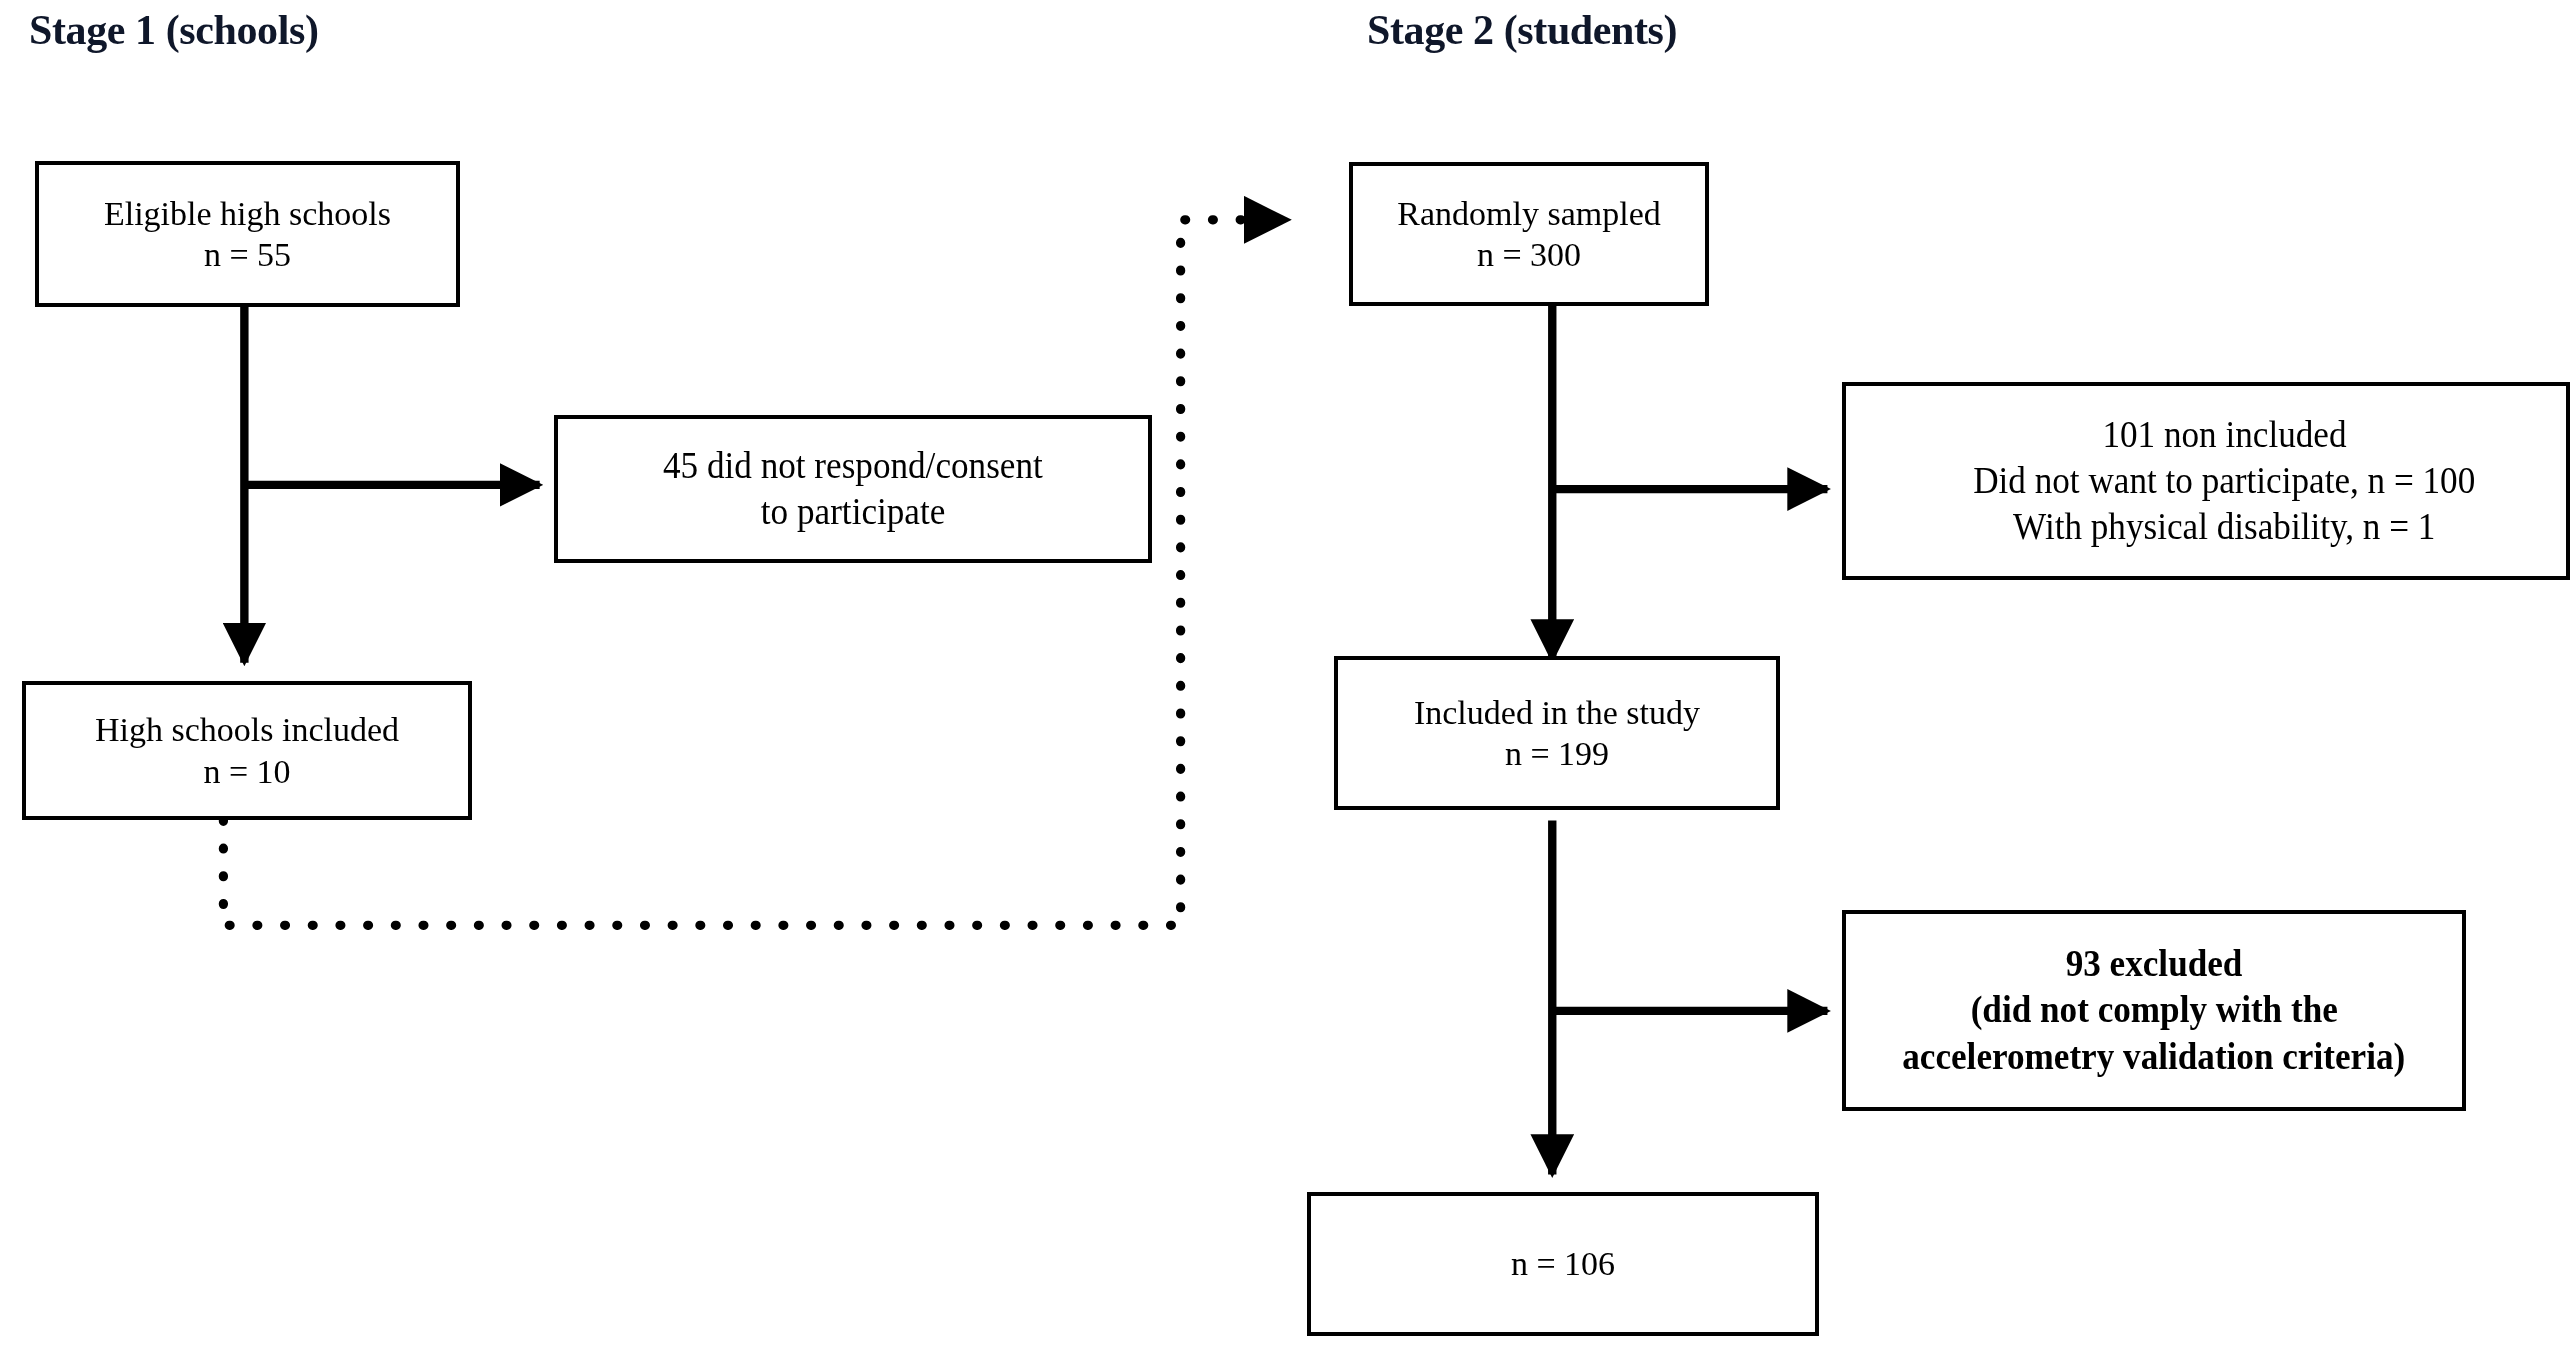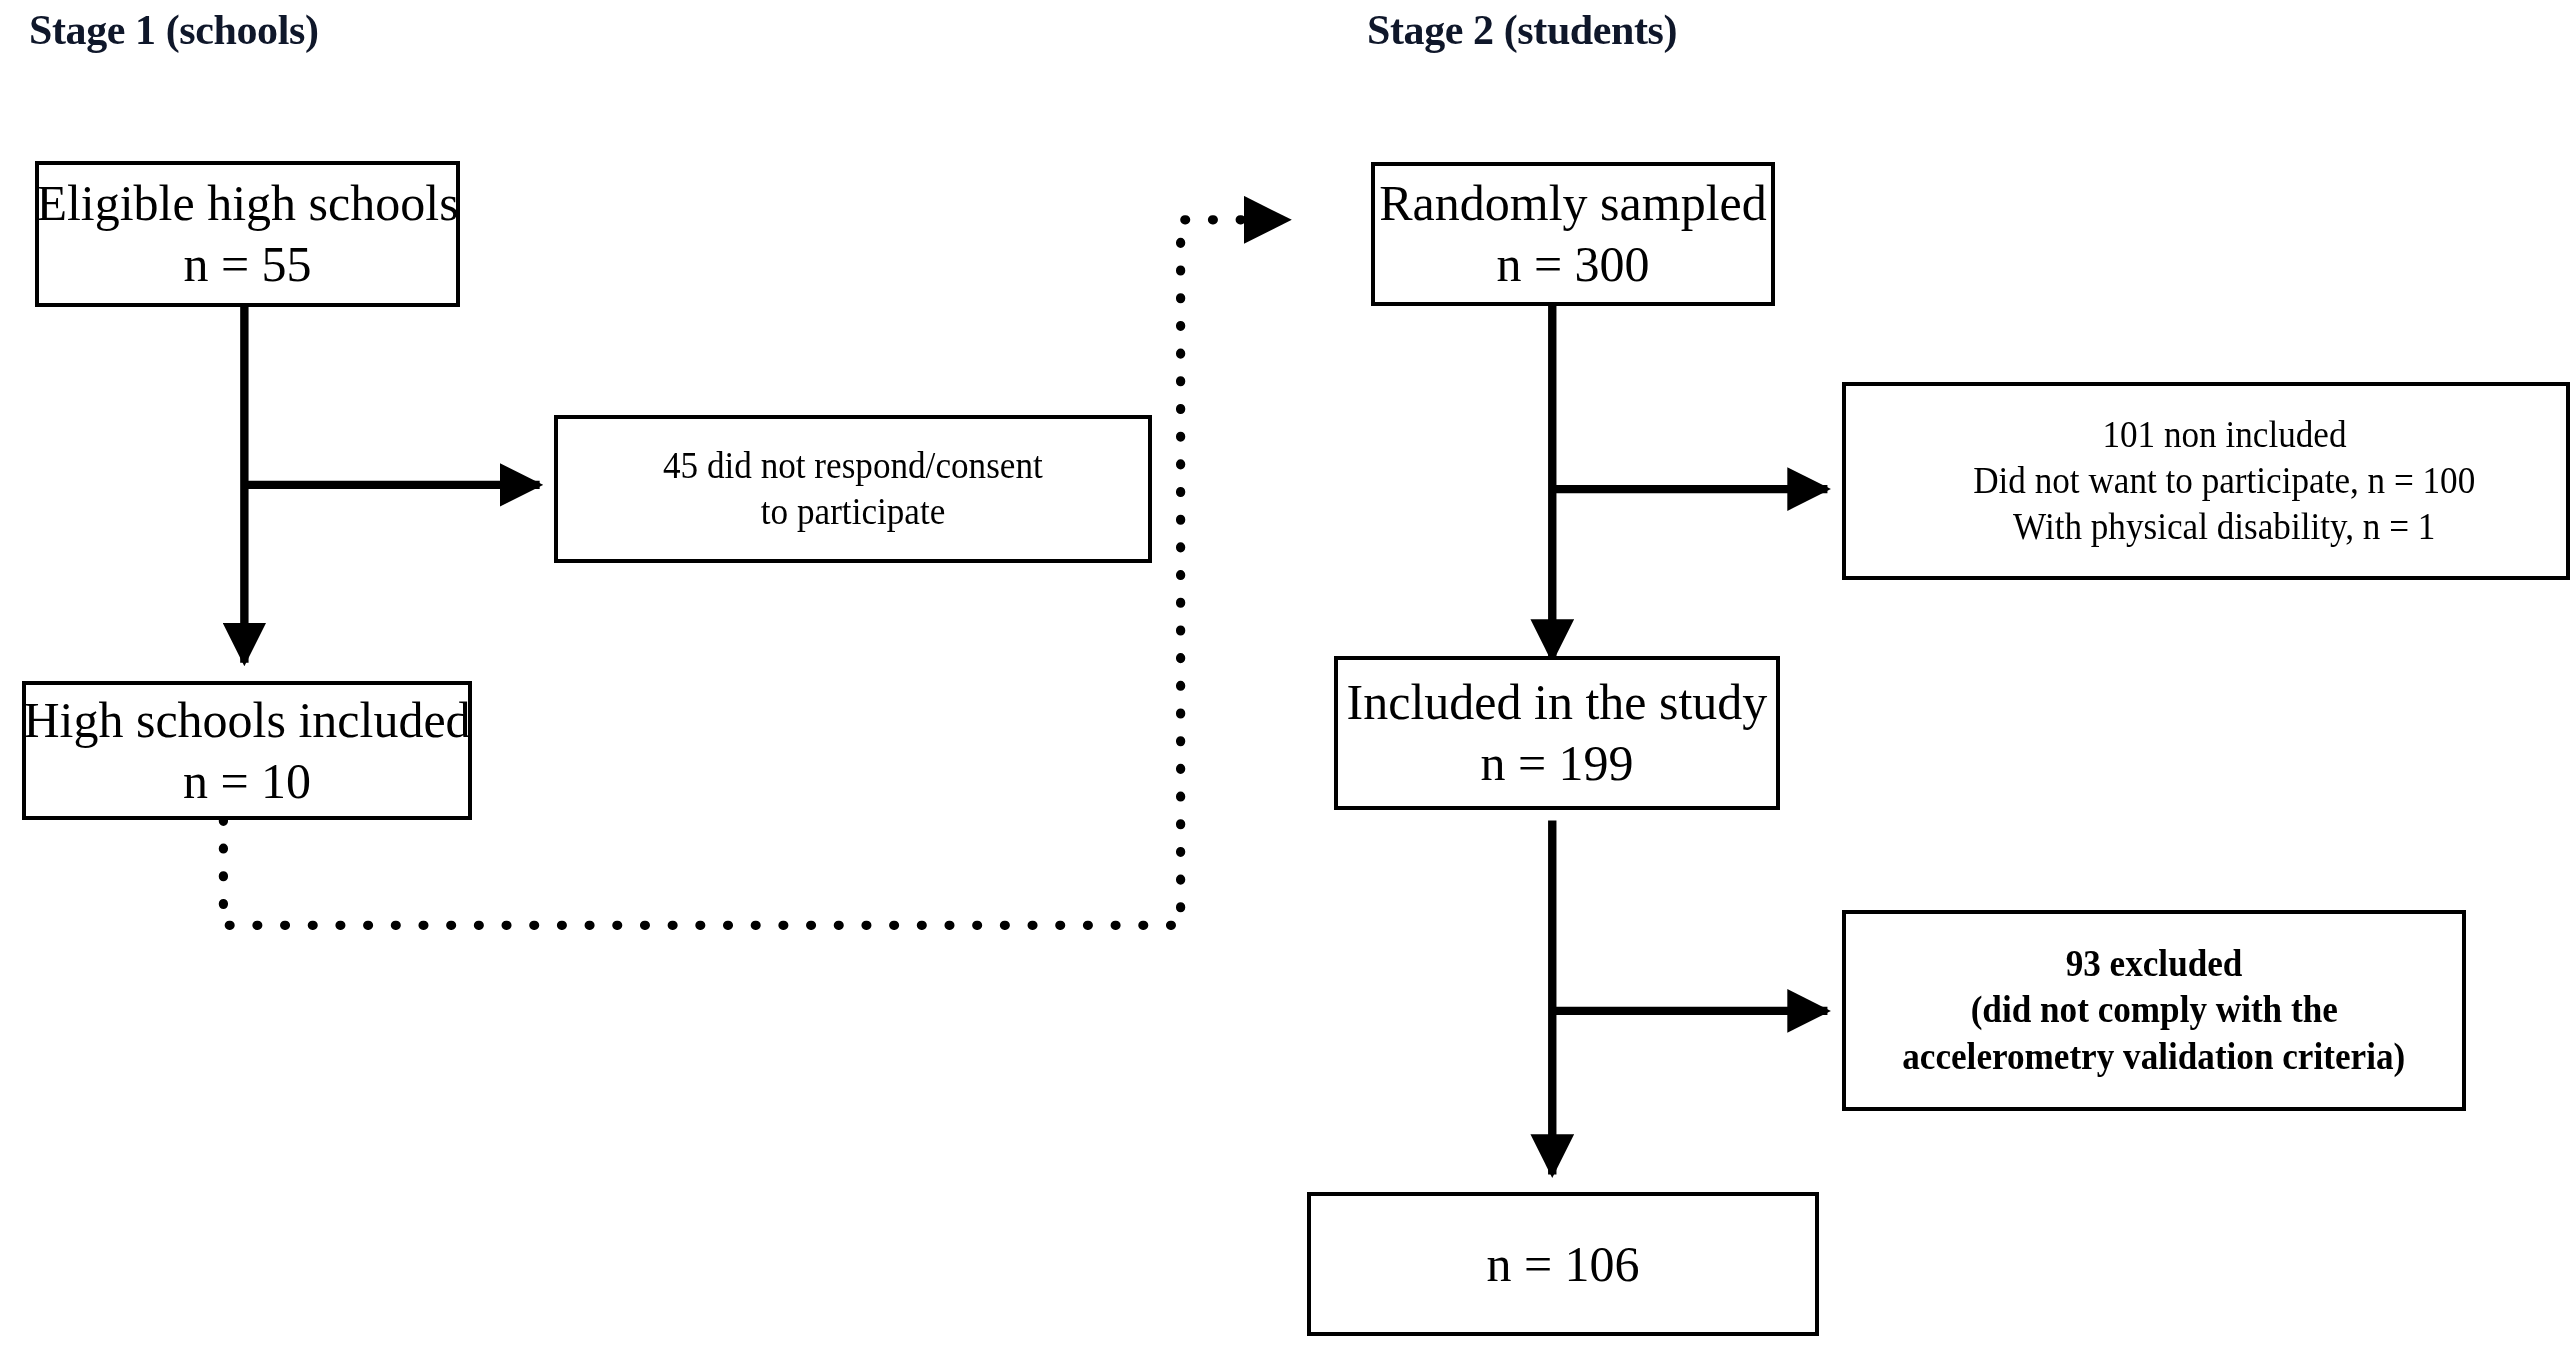--- a/index.html
+++ b/index.html
@@ -34,21 +34,21 @@
     display: flex;
     flex-direction: column;
     align-items: center;
     justify-content: center;
     text-align: center;
     color: #000000;
   }
   .flow-box .line {
     display: block;
     white-space: nowrap;
-    font-size: 50px;
+    font-size: 34px;
     line-height: 1.22;
   }
   .flow-box.tight .line {
     font-size: 37px;
     line-height: 1.25;
     transform: scaleX(0.95);
     transform-origin: center;
   }
   .connector-svg {
     position: absolute;
@@ -116,21 +116,21 @@
   <div class="flow-box tight" style="left:554px; top:415px; width:598px; height:148px;">
     <span class="line">45 did not respond/consent</span>
     <span class="line">to participate</span>
   </div>
 
   <div class="flow-box" style="left:22px; top:681px; width:450px; height:139px;">
     <span class="line">High schools included</span>
     <span class="line">n = 10</span>
   </div>
 
-  <div class="flow-box" style="left:1349px; top:162px; width:404px; height:144px;margin-left:22px;">
+  <div class="flow-box" style="left:1349px; top:162px; width:360px; height:144px;">
     <span class="line">Randomly sampled</span>
     <span class="line">n = 300</span>
   </div>
 
   <div class="flow-box tight" style="left:1842px; top:382px; width:728px; height:198px;padding-left:36px;">
     <span class="line">101 non included</span>
     <span class="line">Did not want to participate, n = 100</span>
     <span class="line">With physical disability, n = 1</span>
   </div>
 

